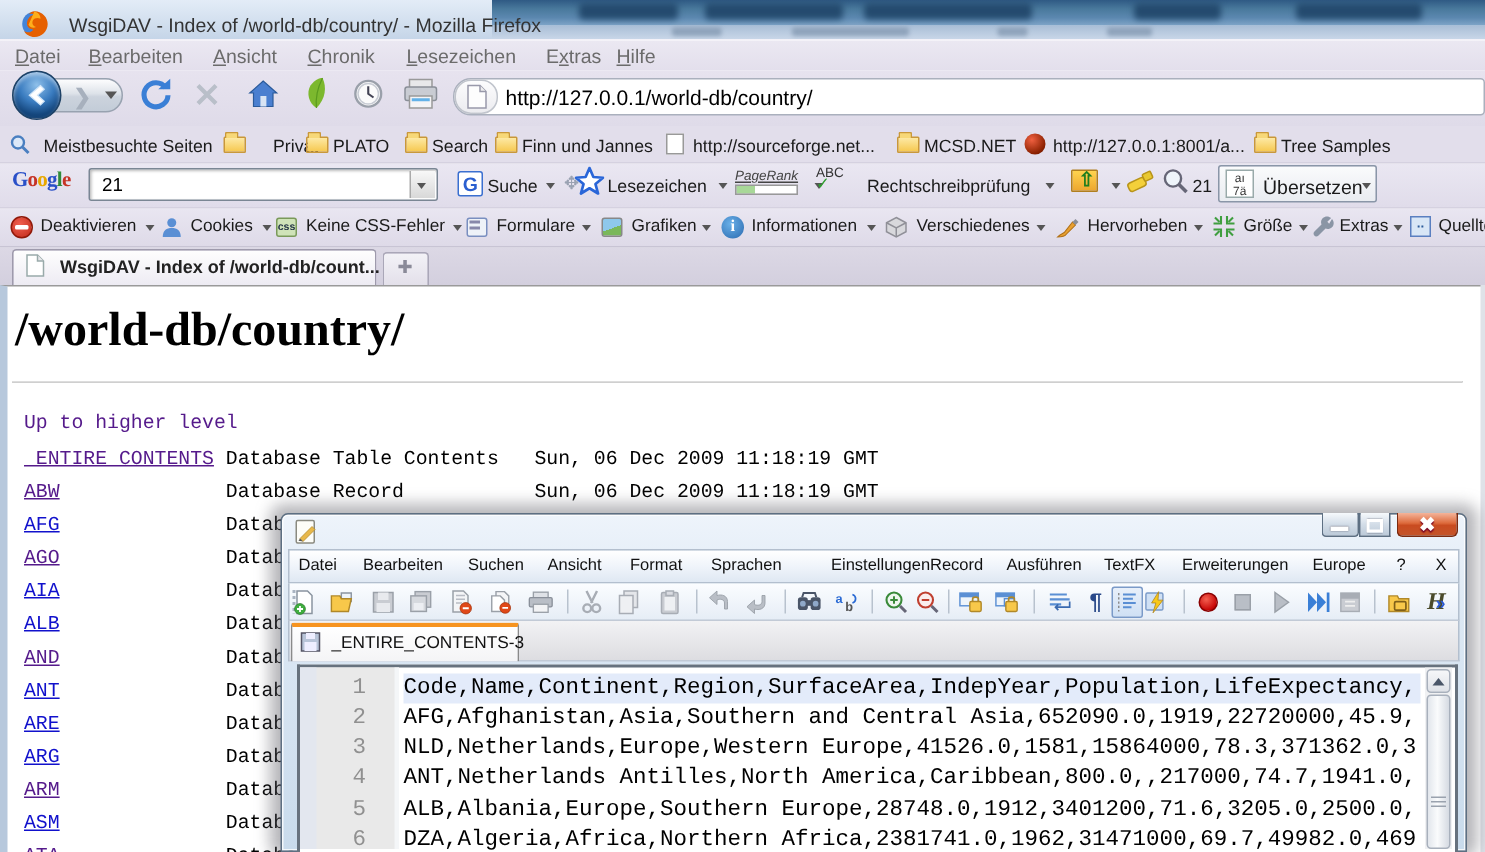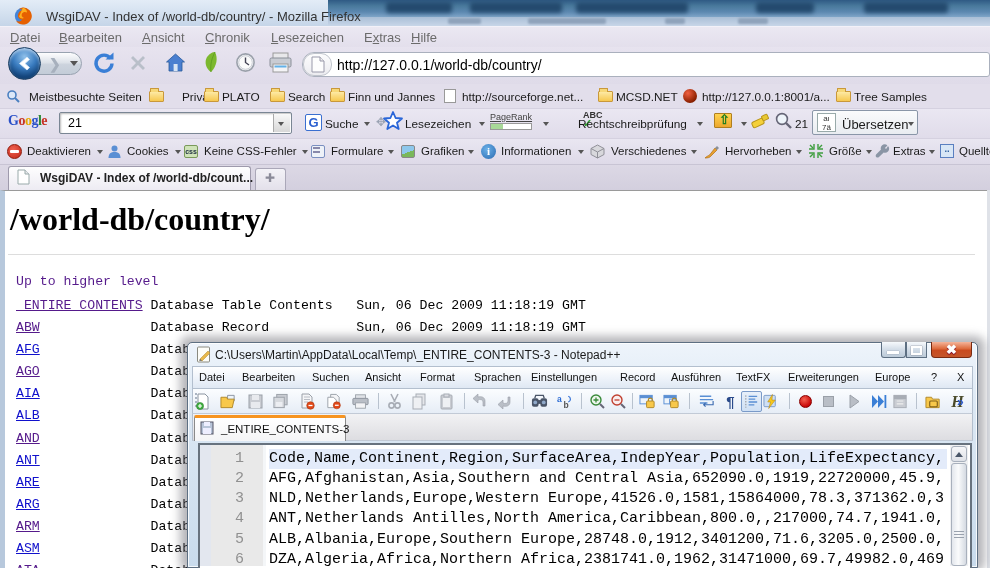--- a/index.html
+++ b/index.html
@@ -171,24 +171,24 @@
 <span class="caret" style="left:278px;top:122px"></span>
 <span class="abs" style="left:305px;top:114px;width:17px;height:17px;background:#fff;border:1px solid #3a6fd0;border-radius:2px;color:#2a5fd0;font-weight:bold;font-size:13px;text-align:center;line-height:15px">G</span>
 <span class="gtxt" style="left:325px">Suche</span>
 <span class="caret" style="left:364px;top:122px"></span>
 <span class="abs" style="left:376px;top:115px;color:#9aa2b2;font-size:12px">✥</span>
 <svg class="abs" style="left:383px;top:111px" width="20" height="19" viewBox="0 0 20 19">
     <path d="M10 1 L12.6 7 L19 7.5 L14 11.7 L15.7 18 L10 14.5 L4.3 18 L6 11.7 L1 7.5 L7.4 7 Z" fill="#fff" stroke="#2a66d8" stroke-width="1.8" stroke-linejoin="round"></path>
   </svg>
 <span class="gtxt" style="left:405px">Lesezeichen</span>
 <span class="caret" style="left:479px;top:122px"></span>
-<span class="abs" style="left:490px;top:112px;font-size:9px;color:#444;text-decoration:underline;">PageRank</span>
+<span class="abs" style="left:490px;top:112px;font-size:9px;color:#444;text-decoration:underline;font-style:italic">PageRank</span>
 <span class="abs" style="left:490px;top:123px;width:42px;height:7px;background:linear-gradient(90deg,#a8d898 30%,#fff 30%);border:1px solid #999"></span>
 <span class="caret" style="left:543px;top:122px"></span>
-<span class="abs" style="left:583px;top:111px;font-size:9px;font-weight:bold;color:#333;line-height:8px;text-align:left">ABC<br><span style="color:#2f9e2f;font-size:11px">✓</span></span>
+<span class="abs" style="left:544px;top:111px;font-size:9px;font-weight:normal;color:#333;line-height:8px;text-align:left">ABC<br><span style="color:#2f9e2f;font-size:11px">✓</span></span>
 <span class="gtxt" style="left:578px">Rechtschreibprüfung</span>
 <span class="caret" style="left:697px;top:122px"></span>
 <span class="abs" style="left:714px;top:113px;width:18px;height:15px;background:linear-gradient(180deg,#ffd34e,#eda72e);border:1px solid #b07f1f;border-radius:1px"></span>
 <span class="abs" style="left:719px;top:112px;color:#1f7e1f;font-weight:bold;font-size:13px;line-height:15px">⇧</span>
 <span class="caret" style="left:741px;top:122px"></span>
 <svg class="abs" style="left:750px;top:112px" width="20" height="18" viewBox="0 0 20 18">
     <rect x="2" y="8" width="12" height="6" rx="2" fill="#f4d03a" stroke="#b8941a" transform="rotate(-25 8 11)"></rect>
     <rect x="12" y="3" width="6" height="5" rx="1" fill="#e8c832" stroke="#b8941a" transform="rotate(-25 15 5.5)"></rect>
   </svg>
 <svg class="abs" style="left:774px;top:111px" width="19" height="19" viewBox="0 0 19 19">
@@ -278,35 +278,34 @@
 <a class="v" style="text-decoration:underline">ATA</a>              Database Record           Sun, 06 Dec 2009 11:18:19 GMT</div>
 
 <div class="abs" id="npp">
   <div class="abs" id="nppshadow"></div>
   <div class="abs" id="nppframe"></div>
   <svg class="abs" style="left:8px;top:4px" width="17" height="17" viewBox="0 0 17 17">
       <rect x="2.5" y="1" width="12" height="15" rx="1" fill="#fdfdf8" stroke="#8a8a80"></rect>
       <path d="M5 13 L13 5 L15 7 L7 15 Z" fill="#e8b84a" stroke="#b08828" stroke-width=".5"></path>
       <path d="M4 14.5 L5 13 L7 15 Z" fill="#555"></path>
     </svg>
-  <span class="abs" id="npptitle">C:\Users\Martin\AppData\Local\Temp\_ENTIRE_CONTENTS-3 - Notepad++</span>
   <span class="abs" style="left:694px;top:0;width:25px;height:16px;background:linear-gradient(180deg,#f6f9fc,#d3dde8 50%,#bccad8);border:1px solid #5d6f82;border-top:none;border-radius:0 0 3px 3px"></span>
   <span class="abs" style="left:719px;top:0;width:21px;height:16px;background:linear-gradient(180deg,#f6f9fc,#d3dde8 50%,#bccad8);border:1px solid #5d6f82;border-top:none"></span>
   <span class="abs" style="left:744px;top:0;width:41px;height:16px;background:linear-gradient(180deg,#f4b49a,#dd6a3c 45%,#c94b20 55%,#c4552a);border:1px solid #7a2a10;border-top:none;border-radius:0 0 4px 4px"></span>
   <span class="abs" style="left:700px;top:9px;width:12px;height:3px;background:#fff;box-shadow:0 0 1px #445"></span>
   <span class="abs" style="left:724px;top:4px;width:11px;height:9px;border:2px solid #fff;box-shadow:0 0 1px #445"></span>
   <span class="abs" style="left:759px;top:0px;color:#fff;font-weight:bold;font-size:13px;text-shadow:0 1px 1px #702">✖</span>
   <div class="abs" id="nppmenu"></div>
   <span class="nmitem" style="left:12px">Datei</span>
   <span class="nmitem" style="left:55px">Bearbeiten</span>
   <span class="nmitem" style="left:125px">Suchen</span>
   <span class="nmitem" style="left:178px">Ansicht</span>
   <span class="nmitem" style="left:233px">Format</span>
   <span class="nmitem" style="left:287px">Sprachen</span>
-  <span class="nmitem" style="left:344px">Einstellungen</span>
+  <span class="nmitem" style="left:367px">Einstellungen</span>
   <span class="nmitem" style="left:433px">Record</span>
   <span class="nmitem" style="left:484px">Ausführen</span>
   <span class="nmitem" style="left:549px">TextFX</span>
   <span class="nmitem" style="left:601px">Erweiterungen</span>
   <span class="nmitem" style="left:688px">Europe</span>
   <span class="nmitem" style="left:744px">?</span>
   <span class="nmitem" style="left:770px">X</span>
   <div class="abs" id="npptool"></div>
   <span class="abs" style="left:8px;top:51px;width:2px;height:16px;background:repeating-linear-gradient(180deg,#aab4c2 0 2px,transparent 2px 4px)"></span>
   <svg class="tico" style="left:8px" width="17" height="17" viewBox="0 0 17 17">

